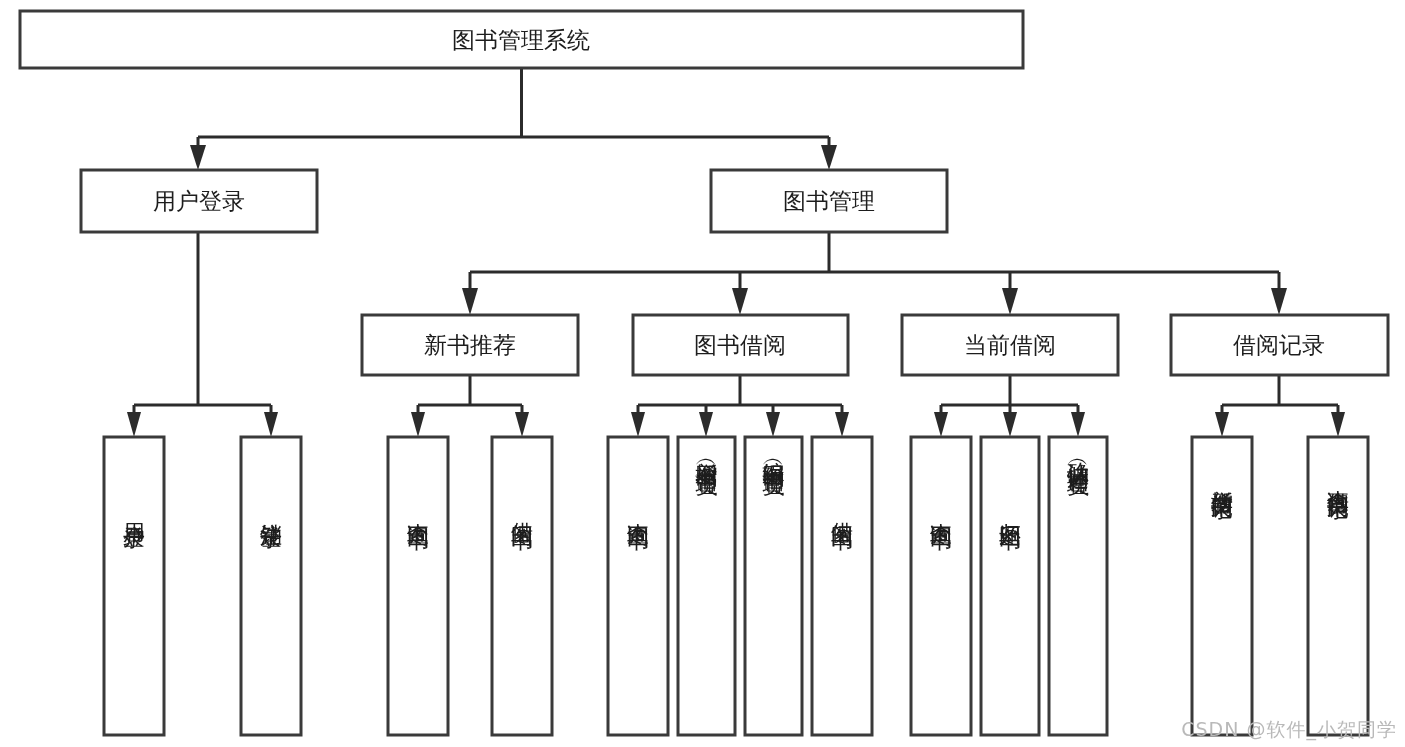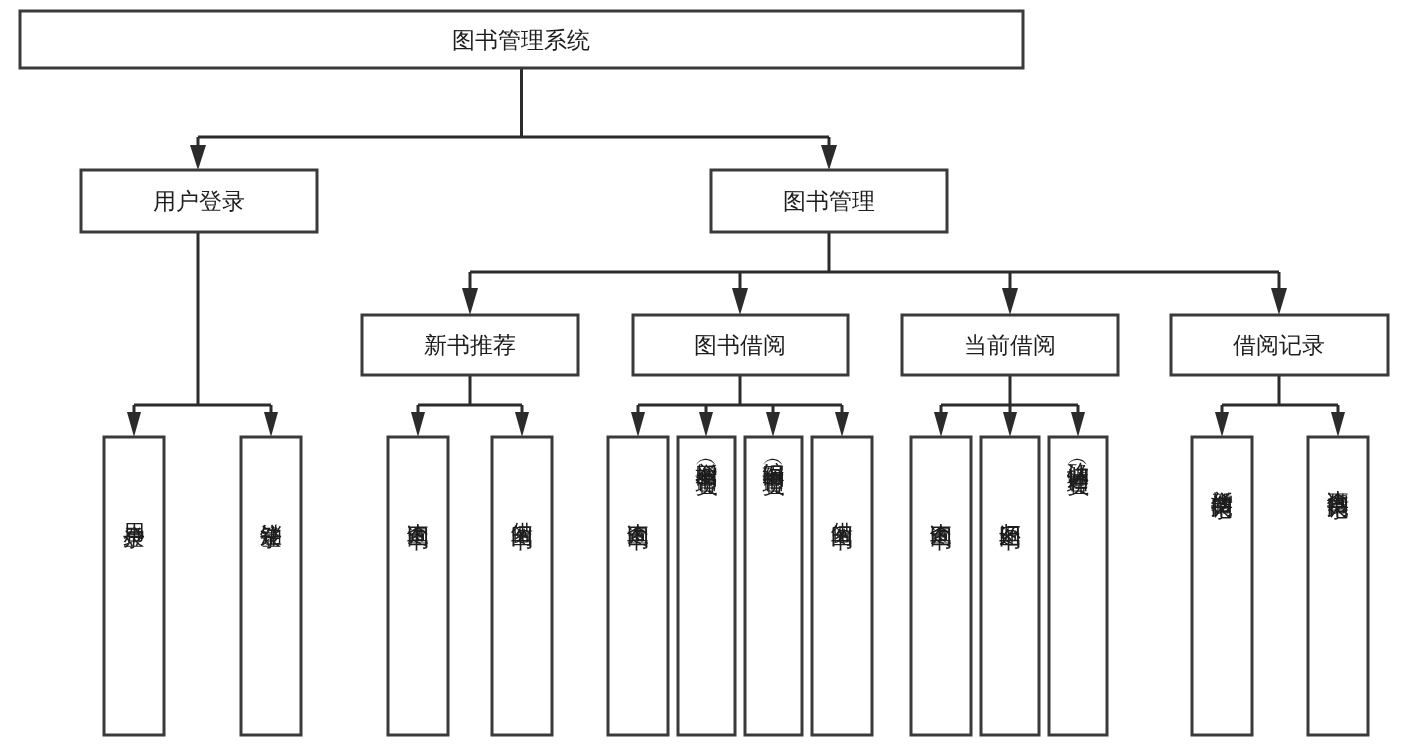--- a/index.html
+++ b/index.html
@@ -241,14 +241,15 @@
     <span class="leaf-label">确认归还（管理员）</span>
   </div>
 
   <div class="leaf-label-wrap" style="left:1192px; top:472px; width:60px; height:263px;">
     <span class="leaf-label">新增借阅记录</span>
   </div>
   <div class="leaf-label-wrap" style="left:1308px; top:472px; width:60px; height:263px;">
     <span class="leaf-label">查询借阅记录</span>
   </div>
 
+  <div class="watermark">CSDN @软件_小贺同学</div>
 
 </div>
 
 </body></html>

